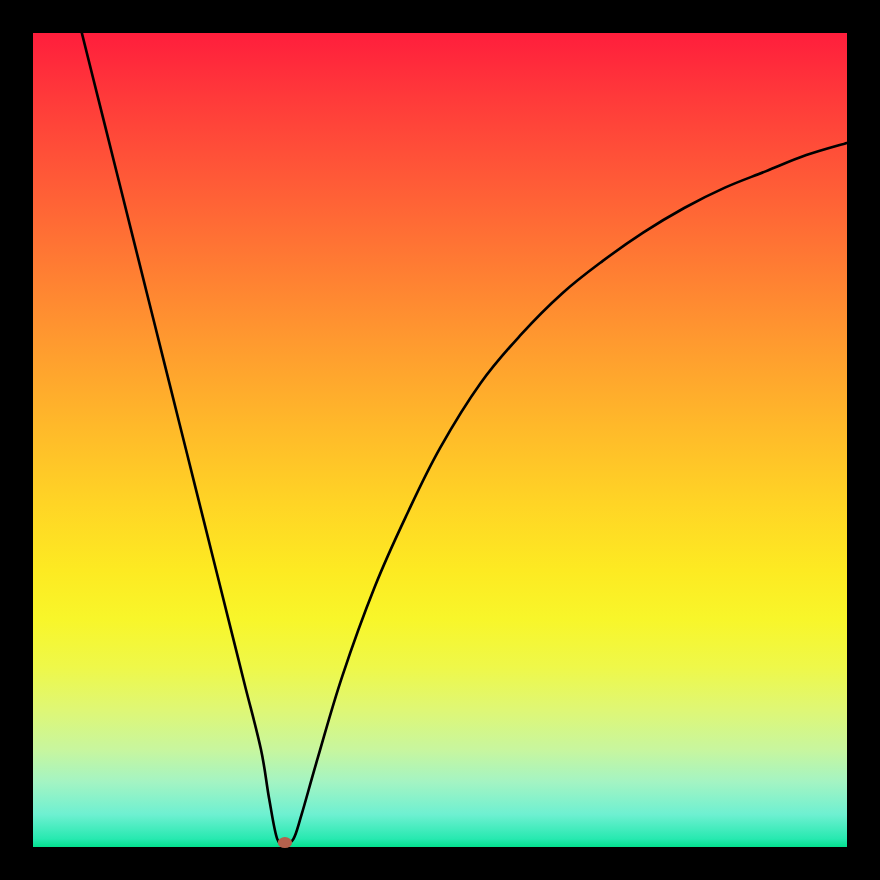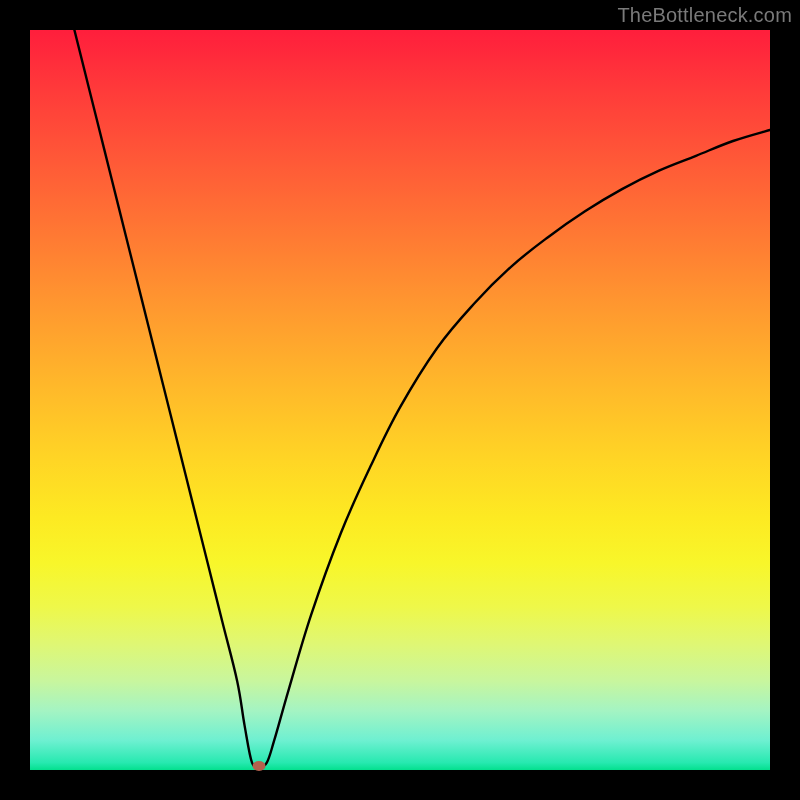--- a/index.html
+++ b/index.html
@@ -72,14 +72,13 @@
 </head>
 <body>
 
 <div class="frame">
   <div class="plot-area">
     <svg class="curve" viewBox="0 0 740 740" preserveAspectRatio="none">
       <path id="curve-path" d="M 44.40 0.00 C 47.06 10.66, 53.87 37.89, 59.20 59.20 C 64.53 80.51, 68.67 97.09, 74.00 118.40 C 79.33 139.71, 83.47 156.29, 88.80 177.60 C 94.13 198.91, 98.27 215.49, 103.60 236.80 C 108.93 258.11, 113.07 274.69, 118.40 296.00 C 123.73 317.31, 127.87 333.89, 133.20 355.20 C 138.53 376.51, 142.67 393.09, 148.00 414.40 C 153.33 435.71, 157.47 452.29, 162.80 473.60 C 168.13 494.91, 172.27 511.49, 177.60 532.80 C 182.93 554.11, 187.07 570.69, 192.40 592.00 C 197.73 613.31, 203.20 632.55, 207.20 651.20 C 211.20 669.85, 211.94 680.95, 214.60 695.60 C 217.26 710.25, 219.34 725.27, 222.00 732.60 C 224.66 739.93, 226.74 736.30, 229.40 736.30 C 232.06 736.30, 234.14 737.26, 236.80 732.60 C 239.46 727.94, 240.20 723.72, 244.20 710.40 C 248.20 697.08, 252.34 681.24, 259.00 658.60 C 265.66 635.96, 271.88 612.57, 281.20 584.60 C 290.52 556.63, 300.14 529.84, 310.80 503.20 C 321.46 476.56, 329.74 459.24, 340.40 436.60 C 351.06 413.96, 358.01 398.71, 370.00 377.40 C 381.99 356.09, 393.68 336.85, 407.00 318.20 C 420.32 299.55, 430.68 288.45, 444.00 273.80 C 457.32 259.15, 467.68 248.79, 481.00 236.80 C 494.32 224.81, 504.68 217.19, 518.00 207.20 C 531.32 197.21, 541.68 189.96, 555.00 181.30 C 568.32 172.64, 578.68 166.43, 592.00 159.10 C 605.32 151.77, 615.68 146.59, 629.00 140.60 C 642.32 134.61, 652.68 131.13, 666.00 125.80 C 679.32 120.47, 689.68 115.66, 703.00 111.00 C 716.32 106.34, 733.34 101.90, 740.00 99.90" fill="none" stroke="#000" stroke-width="2.4" stroke-linejoin="round" stroke-linecap="round"></path>
     </svg>
     <div id="min-marker" class="marker" style="left: 229.4px; top: 736.3px; background: rgb(180, 97, 77);"></div>
   </div>
-  <div class="watermark">TheBottleneck.com</div>
 </div>
 
 </body></html>

